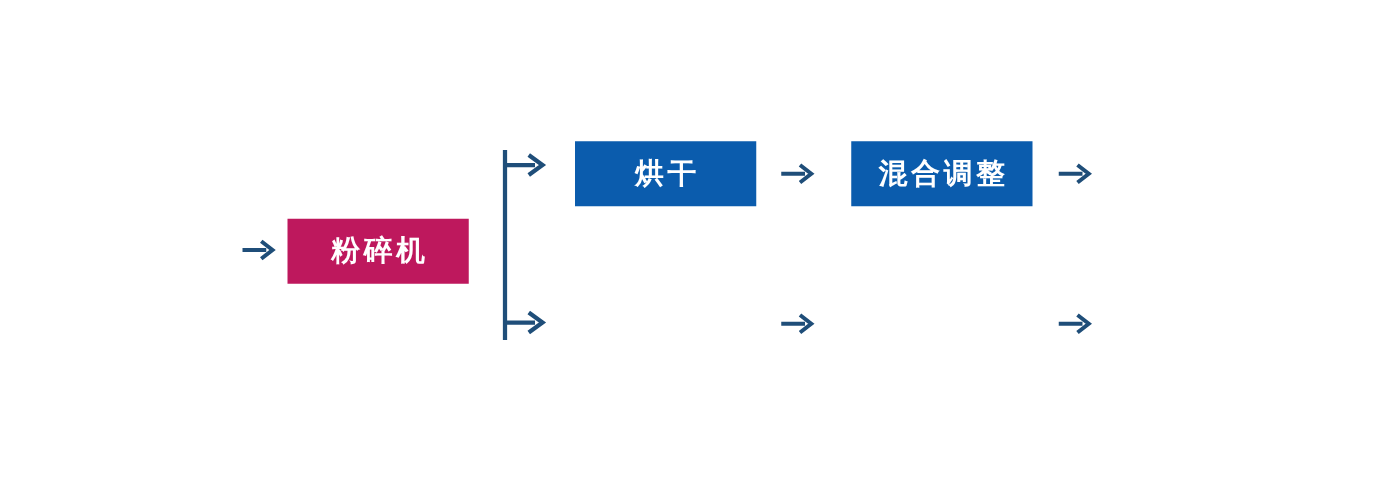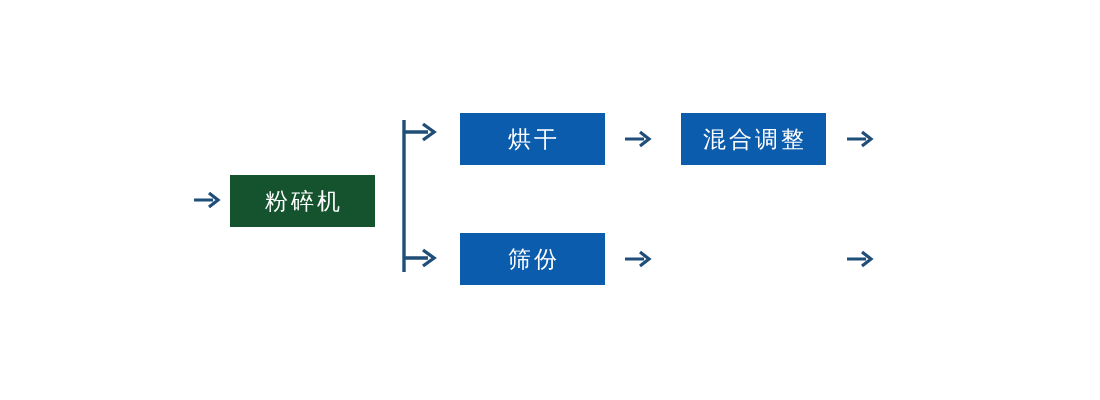--- a/index.html
+++ b/index.html
@@ -20,29 +20,29 @@
   }
   .node {
     position: absolute;
     width: 145px;
     height: 52px;
     display: flex;
     align-items: center;
     justify-content: center;
     color: #ffffff;
     font-size: 23px;
-    font-weight: 400;
+    font-weight: 700;
     letter-spacing: 3px;
     text-indent: 3px;
     line-height: 1;
     white-space: nowrap;
     box-sizing: border-box;
   }
   .node.blue { background: #0b5cad; }
-  .node.red  { background: #14532d; }
+  .node.red  { background: #be185d; }
 
   .arrow {
     position: absolute;
     width: 34px;
     height: 30px;
   }
   .arrow svg { display: block; width: 34px; height: 30px; }
 
   .branch {
     position: absolute;
@@ -88,21 +88,20 @@
 
   <div class="node blue" style="left:681px; top:113px;">混合调整</div>
 
   <div class="arrow" style="left:844px; top:124px;">
     <svg viewBox="0 0 34 30" xmlns="http://www.w3.org/2000/svg">
       <path d="M3 15 H22 M18 8 L27 15 L18 22" fill="none" stroke="#1f4e79" stroke-width="3.2" stroke-linecap="butt" stroke-linejoin="miter"></path>
     </svg>
   </div>
 
 
-  <div class="node blue" style="left:460px; top:233px;">筛份</div>
 
   <div class="arrow" style="left:622px; top:244px;">
     <svg viewBox="0 0 34 30" xmlns="http://www.w3.org/2000/svg">
       <path d="M3 15 H22 M18 8 L27 15 L18 22" fill="none" stroke="#1f4e79" stroke-width="3.2" stroke-linecap="butt" stroke-linejoin="miter"></path>
     </svg>
   </div>
 
 
   <div class="arrow" style="left:844px; top:244px;">
     <svg viewBox="0 0 34 30" xmlns="http://www.w3.org/2000/svg">

